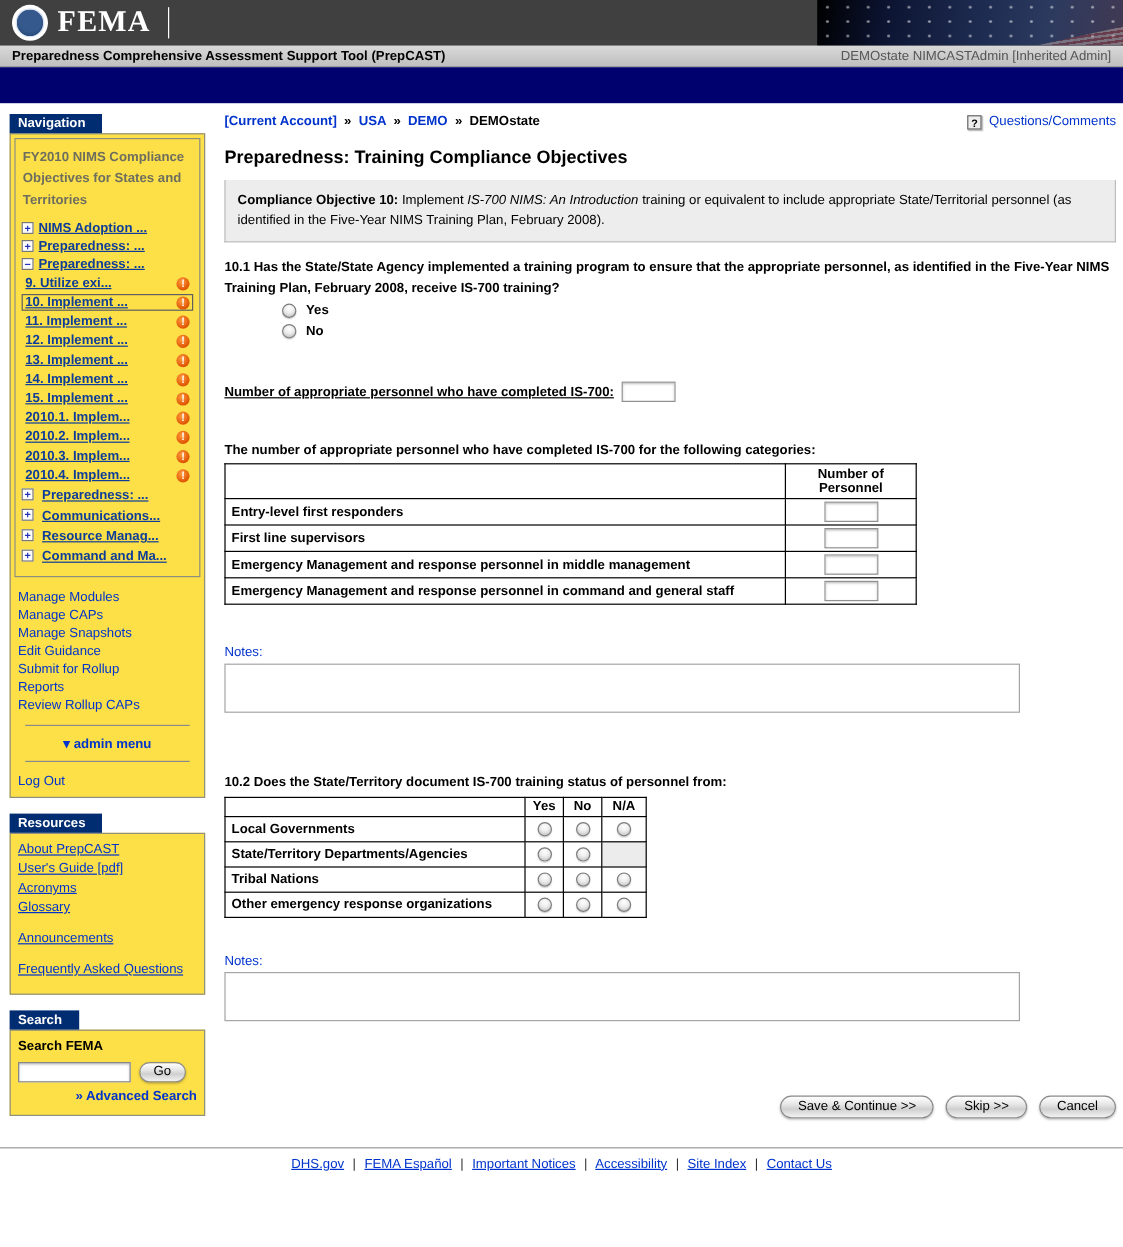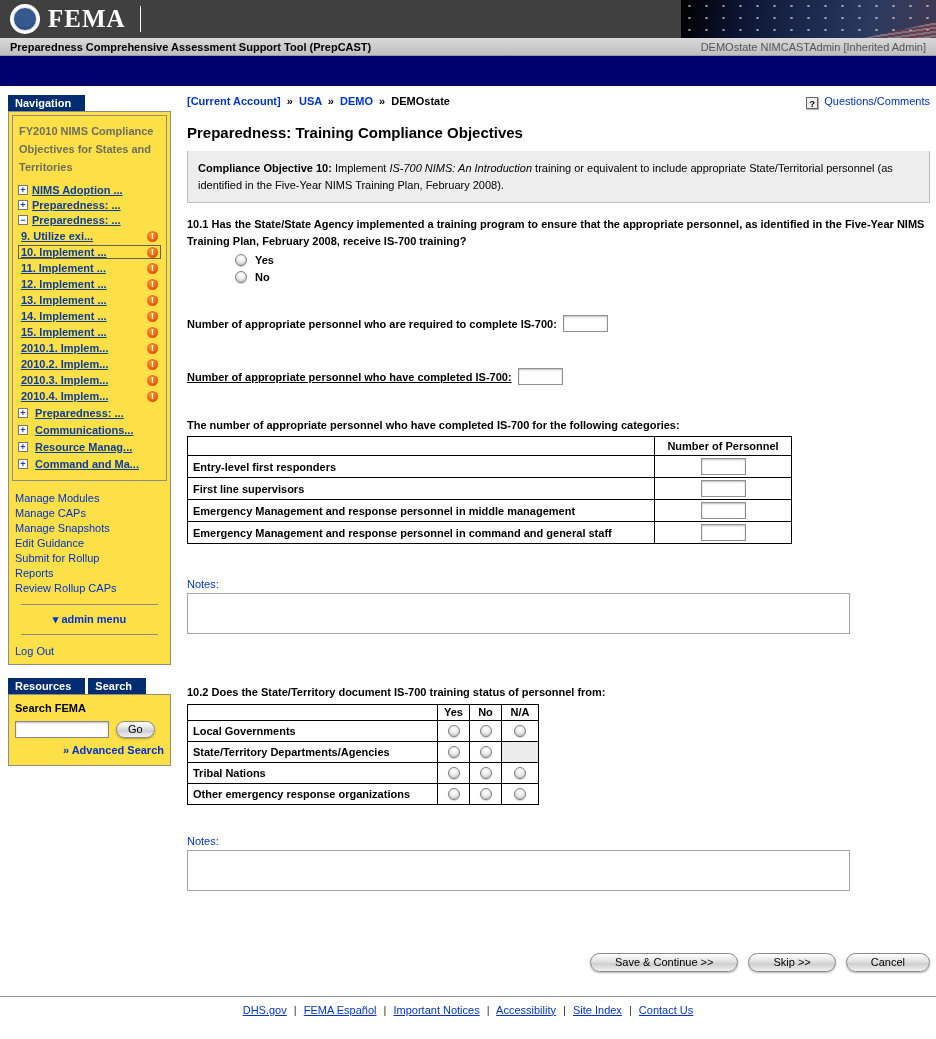--- a/index.html
+++ b/index.html
@@ -59,21 +59,21 @@
   .logout { display: block; padding: 5px 6px 7px; }
 
   .res-panel { padding: 7px 6px 10px; }
   .res-panel .ulink { display: block; margin-bottom: 4px; }
   .res-gap { margin-top: 14px; }
 
   .search-panel { padding: 7px 6px 9px; }
   .search-title { font-weight: bold; margin-bottom: 7px; }
   .search-row { display: flex; align-items: center; gap: 7px; }
   .search-input { width: 94px; height: 17px; border: 1px solid #888; box-shadow: inset 0 1px 2px rgba(0,0,0,.25); font-size: 11px; padding: 0 2px; }
-  .aqua-btn { border-radius: 11px; border: 1px solid #8a8a8a; background: linear-gradient(#ffffff, #e4e4e4 40%, #cfcfcf 60%, #f2f2f2); padding: 2px 24px 3px; font-family: "Liberation Sans", sans-serif; font-size: 11px; color: #000; box-shadow: 0 1px 2px rgba(0,0,0,.3); cursor: pointer; white-space: nowrap; }
+  .aqua-btn { border-radius: 11px; border: 1px solid #8a8a8a; background: linear-gradient(#ffffff, #e4e4e4 40%, #cfcfcf 60%, #f2f2f2); padding: 2px 14px 3px; font-family: "Liberation Sans", sans-serif; font-size: 11px; color: #000; box-shadow: 0 1px 2px rgba(0,0,0,.3); cursor: pointer; white-space: nowrap; }
   .go-btn { padding: 1px 11px 2px; border-radius: 9px; }
   .adv-search { text-align: right; margin-top: 6px; font-weight: bold; }
 
   
   .crumb-row { display: flex; justify-content: space-between; align-items: flex-start; }
   .crumbs { font-weight: bold; }
   .crumbs .link { font-weight: bold; }
   .crumb-sep { margin: 0 3px; }
   .help { white-space: nowrap; }
   .q-icon { display: inline-block; width: 12px; height: 12px; border: 1px solid #666; background: #eee; font-size: 9px; font-weight: bold; text-align: center; line-height: 12px; margin-right: 3px; vertical-align: -2px; box-shadow: 1px 1px 1px rgba(0,0,0,.3); cursor: pointer; }
@@ -86,21 +86,21 @@
   .radio-row { display: flex; align-items: center; gap: 8px; margin: 5px 0 5px 48px; font-weight: bold; }
   .radio { display: inline-block; width: 12px; height: 12px; border-radius: 50%; border: 1px solid #7d7d7d; background: radial-gradient(circle at 50% 30%, #ffffff 0%, #ececec 45%, #b5b5b5 100%); box-shadow: 0 1px 1px rgba(0,0,0,.2); cursor: pointer; flex: none; }
   .field-row { margin-top: 32px; font-weight: bold; display: flex; align-items: center; gap: 6px; }
   .num-input { width: 45px; height: 17px; border: 1px solid #919191; box-shadow: inset 0 1px 2px rgba(0,0,0,.25); font-size: 11px; padding: 0 2px; }
 
   .cat-title { font-weight: bold; margin-top: 34px; }
   table { border-collapse: collapse; }
   .p-table { margin-top: 5px; }
   .p-table th, .p-table td { border: 1px solid #000; padding: 2px 5px; font-size: 11px; text-align: left; }
   .p-table .pt-label { font-weight: bold; width: 467px; height: 19px; }
-  .p-table .pt-num { width: 137px; text-align: center; }
+  .p-table .pt-num { width: 109px; text-align: center; }
   .p-table .pt-head { font-weight: bold; text-align: center; height: 17px; }
 
   .notes-label { color: #0033cc; margin-top: 34px; }
   .notes-label.second { margin-top: 30px; }
   .notes-area { display: block; width: 663px; height: 41px; border: 1px solid #a5a5a5; margin-top: 3px; resize: none; font-family: "Liberation Sans", sans-serif; font-size: 11px; }
 
   .q2-text { font-weight: bold; margin-top: 50px; }
   .d-table { margin-top: 3px; }
   .d-table th, .d-table td { border: 1px solid #000; font-size: 11px; }
   .d-table .dt-label { font-weight: bold; width: 250px; padding: 3px 5px; height: 21px; }
@@ -233,20 +233,28 @@
       <hr class="side-sep">
       <div class="admin-menu">
         <span>▾</span>
         <span>admin menu</span>
       </div>
       <hr class="side-sep">
       <span class="link logout">Log Out</span>
     </div>
 
     <div class="side-header">Resources</div>
+    <div class="side-panel panel-gap res-panel">
+      <span class="ulink">About PrepCAST</span>
+      <span class="ulink">User's Guide [pdf]</span>
+      <span class="ulink">Acronyms</span>
+      <span class="ulink">Glossary</span>
+      <span class="ulink res-gap">Announcements</span>
+      <span class="ulink res-gap">Frequently Asked Questions</span>
+    </div>
 
     <div class="side-header">Search</div>
     <div class="side-panel search-panel">
       <div class="search-title">Search FEMA</div>
       <div class="search-row">
         <input type="text" class="search-input" value="" style="">
         <button class="aqua-btn go-btn">Go</button>
       </div>
       <div class="adv-search">
         <span class="link">» Advanced Search</span>
@@ -283,24 +291,20 @@
     <div class="q-text">10.1 Has the State/State Agency implemented a training program to ensure that the appropriate personnel, as identified in the Five-Year NIMS Training Plan, February 2008, receive IS-700 training?</div>
     <div class="radio-row">
       <span class="radio"></span>
       <span>Yes</span>
     </div>
     <div class="radio-row">
       <span class="radio"></span>
       <span>No</span>
     </div>
 
-    <div class="field-row">
-      <span>Number of appropriate personnel who are required to complete IS-700:</span>
-      <input type="text" class="num-input" style="">
-    </div>
 
     <div class="field-row" style="margin-top:36px;text-decoration:underline;">
       <span>Number of appropriate personnel who have completed IS-700:</span>
       <input type="text" class="num-input" style="">
     </div>
 
     <div class="cat-title">The number of appropriate personnel who have completed IS-700 for the following categories:</div>
     <table class="p-table">
       <tbody>
           <tr>

